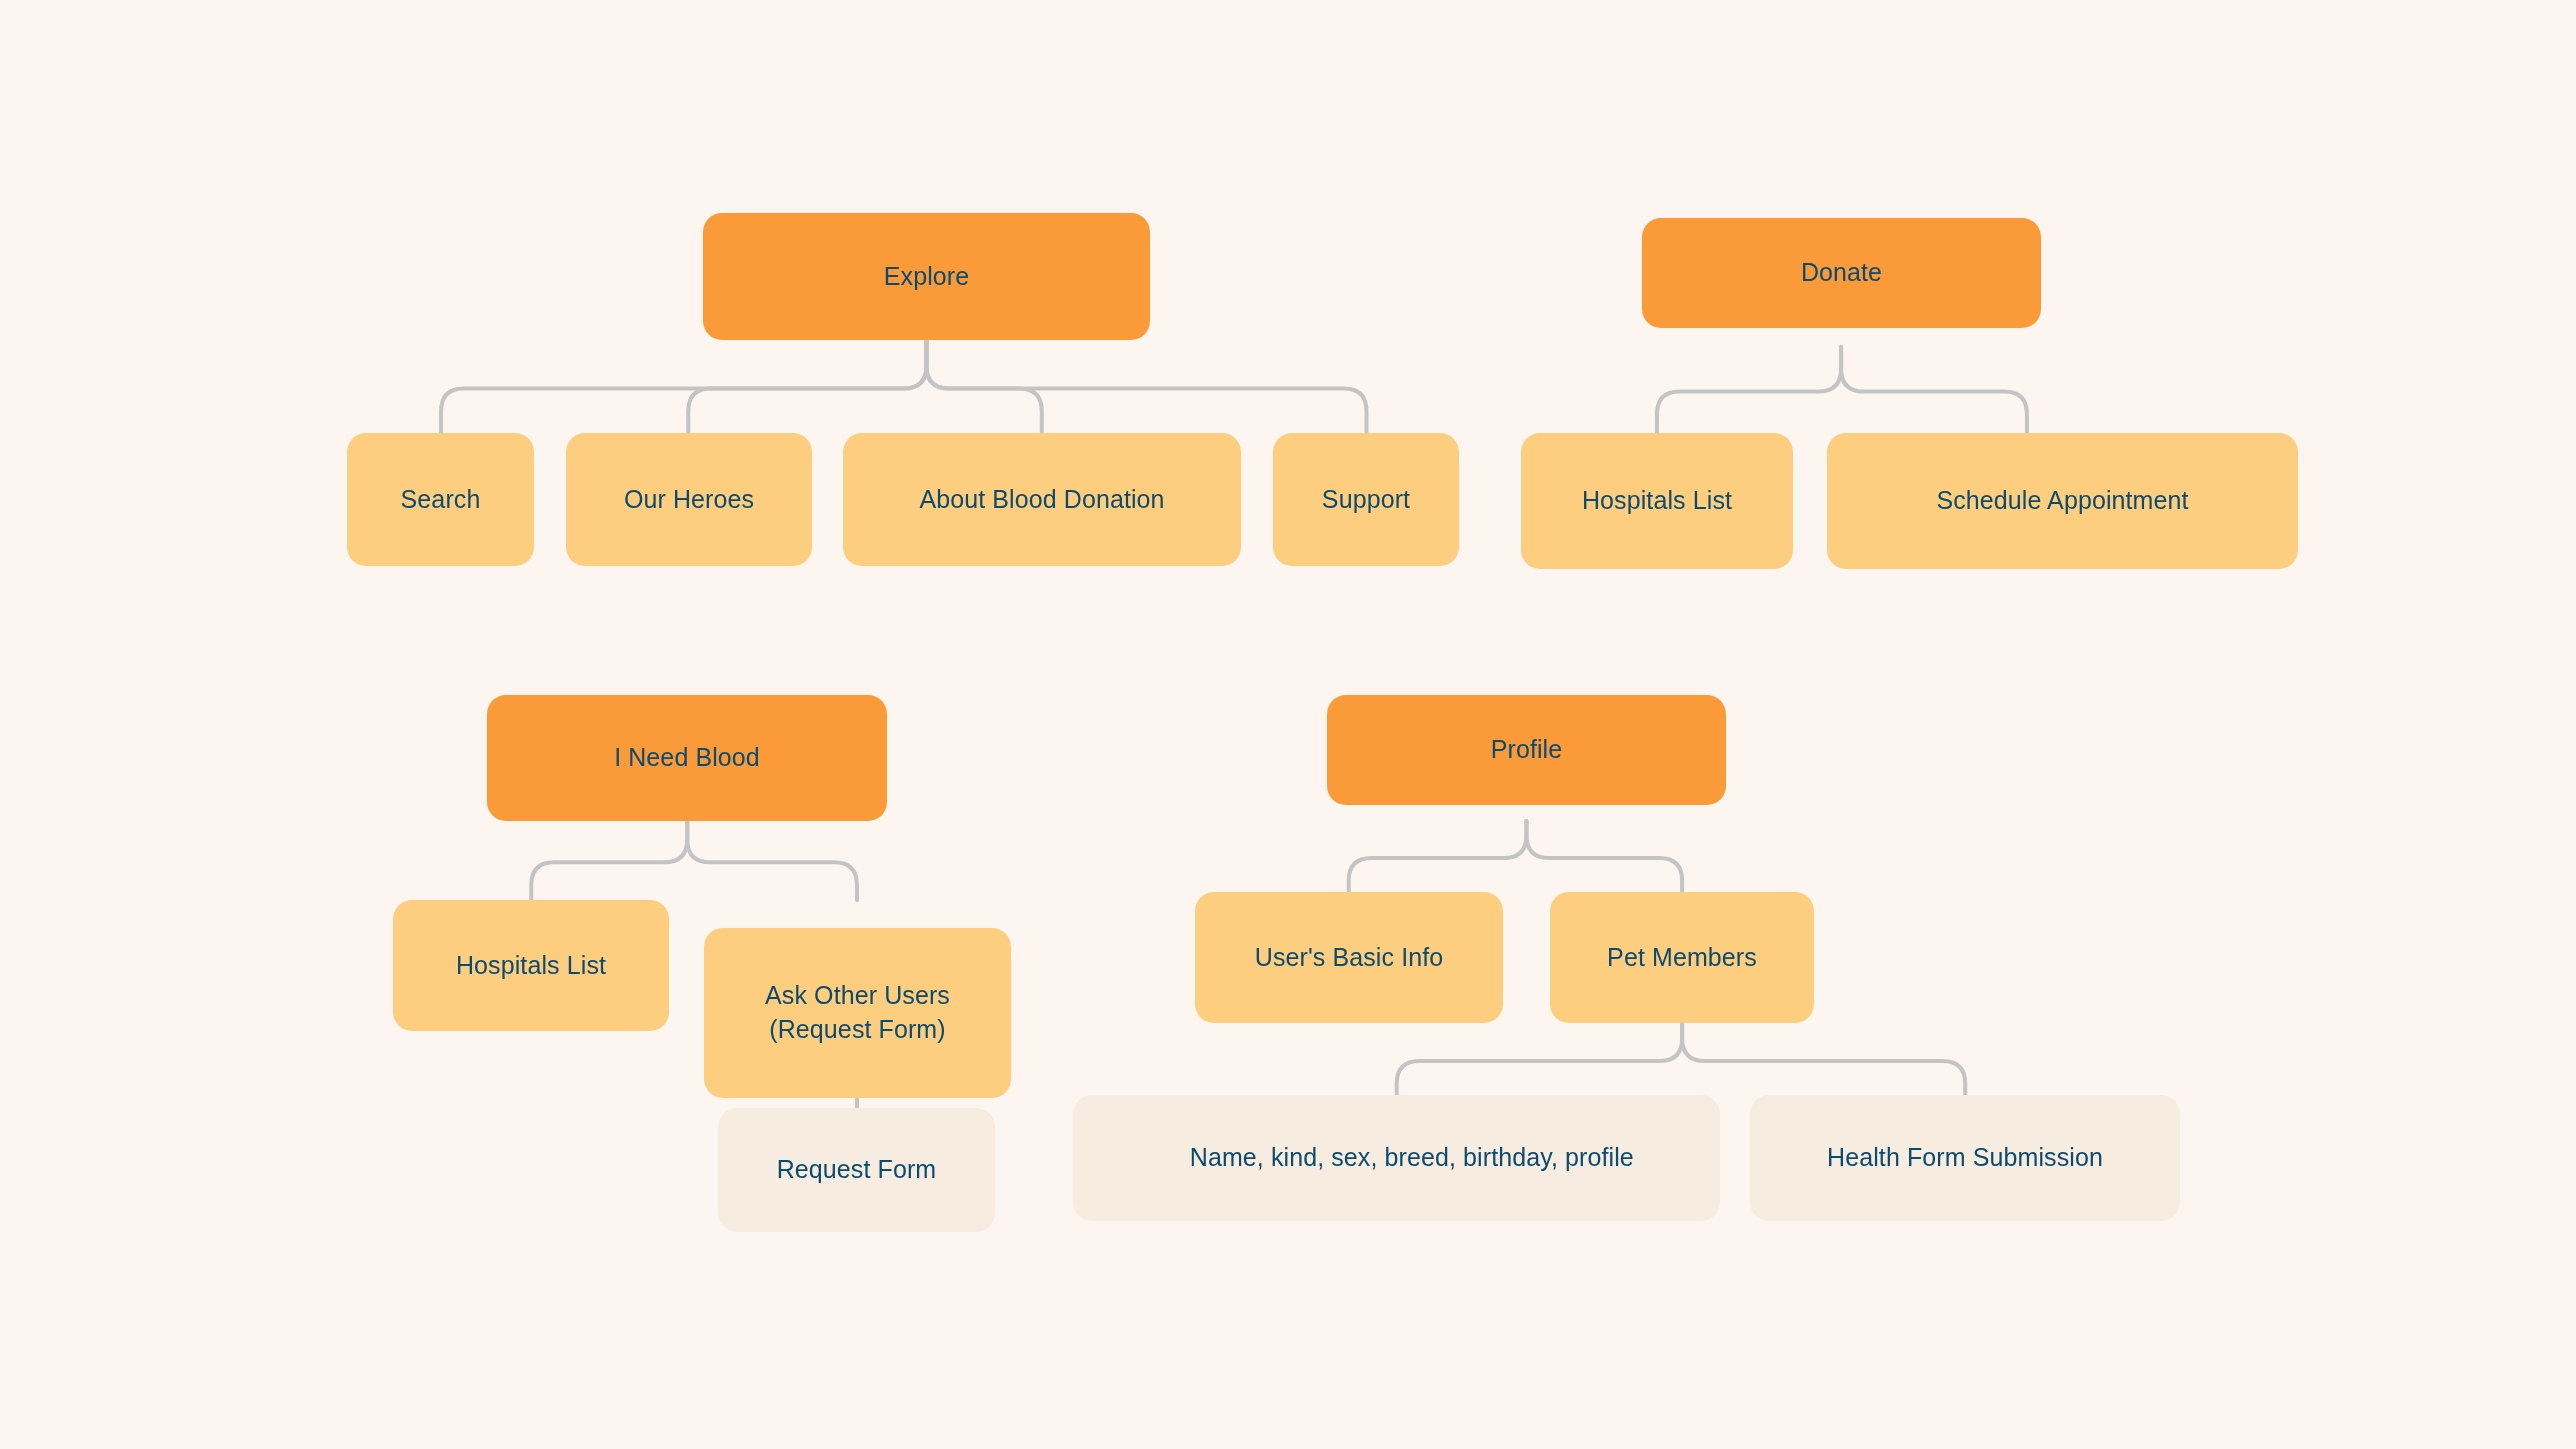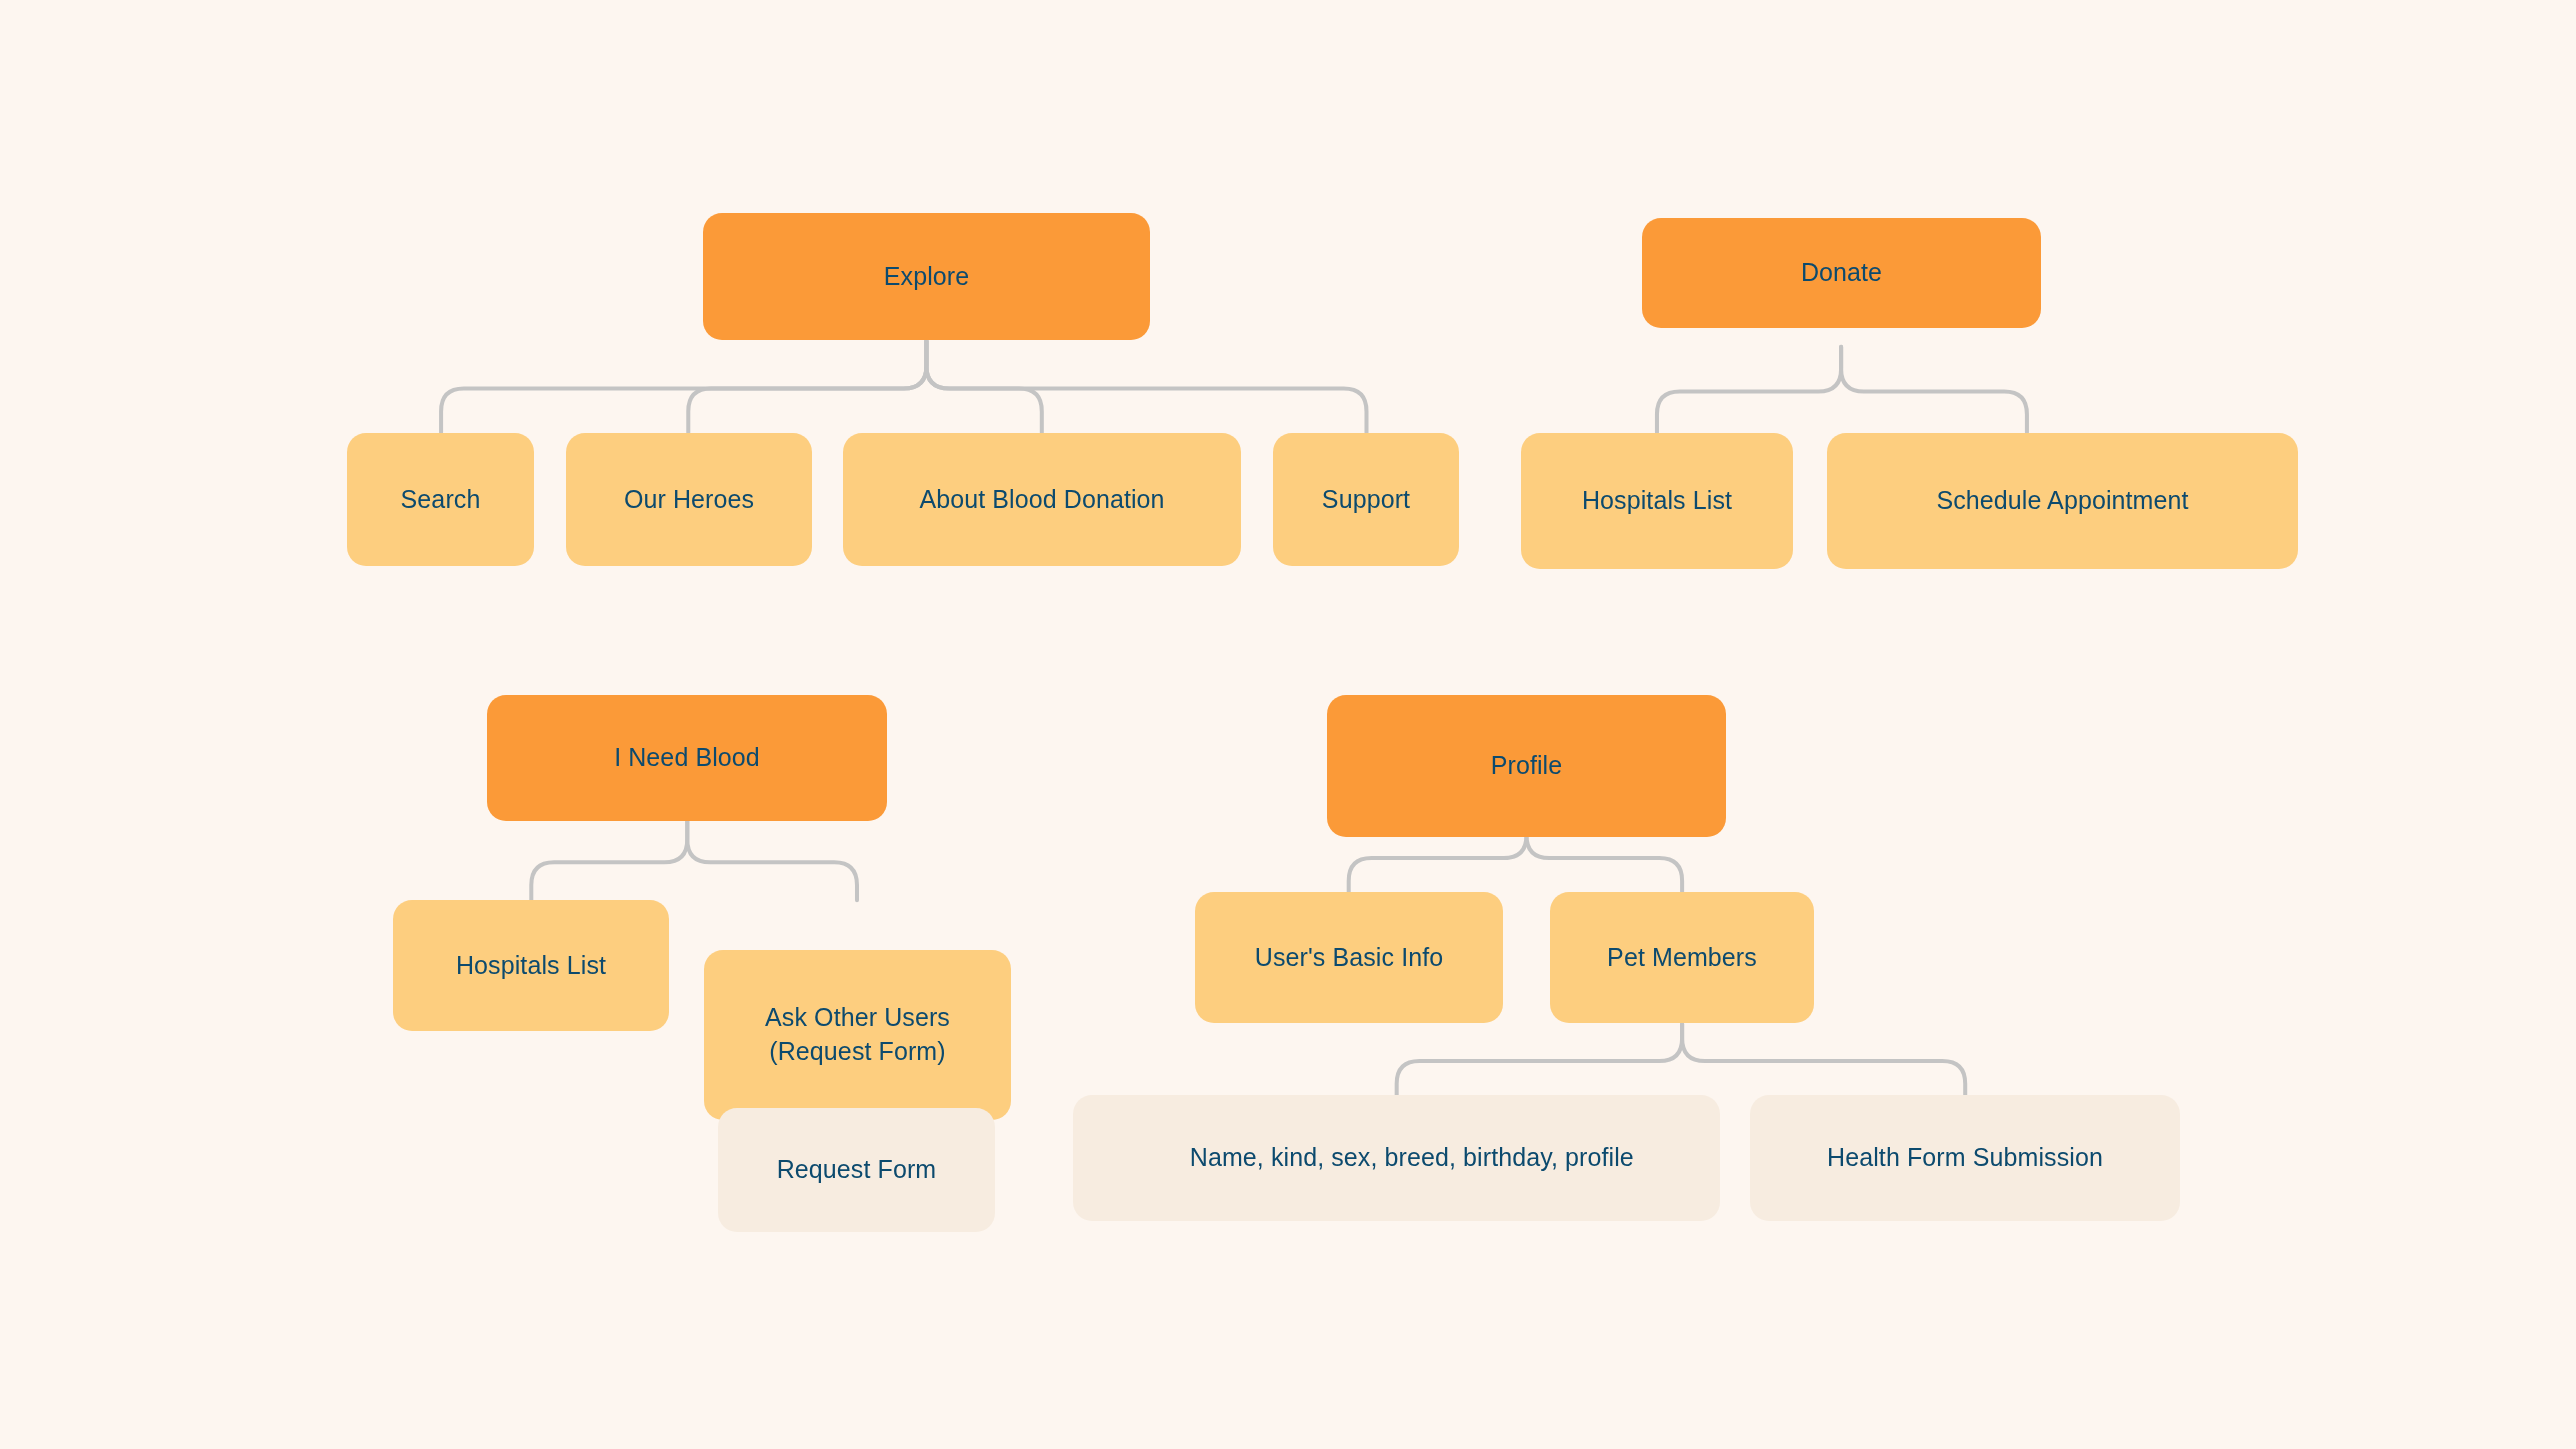--- a/index.html
+++ b/index.html
@@ -100,28 +100,28 @@
     </div>
     <div class="node level-2" style="left: 1827px; top: 433px; width: 471px; height: 136px;">
       <span class="node-label">Schedule Appointment</span>
     </div>
     <div class="node level-1" style="left: 487px; top: 695px; width: 400px; height: 126px;">
       <span class="node-label">I Need Blood</span>
     </div>
     <div class="node level-2" style="left: 393px; top: 900px; width: 276px; height: 131px;">
       <span class="node-label">Hospitals List</span>
     </div>
-    <div class="node level-2" style="left: 704px; top: 950px; width: 307px; height: 170px;">
+    <div class="node level-2" style="left: 704px; top: 928px; width: 307px; height: 170px;">
       <span class="node-label">Ask Other Users
 (Request Form)</span>
     </div>
     <div class="node level-3" style="left: 718px; top: 1108px; width: 277px; height: 124px;">
       <span class="node-label">Request Form</span>
     </div>
-    <div class="node level-1" style="left: 1327px; top: 695px; width: 399px; height: 142px;">
+    <div class="node level-1" style="left: 1327px; top: 695px; width: 399px; height: 110px;">
       <span class="node-label">Profile</span>
     </div>
     <div class="node level-2" style="left: 1195px; top: 892px; width: 308px; height: 131px;">
       <span class="node-label">User's Basic Info</span>
     </div>
     <div class="node level-2" style="left: 1550px; top: 892px; width: 264px; height: 131px;">
       <span class="node-label">Pet Members</span>
     </div>
     <div class="node level-3" style="left: 1073px; top: 1095px; width: 647px; height: 126px; padding-left: 48px;">
       <span class="node-label">Name, kind, sex, breed, birthday, profile</span>

